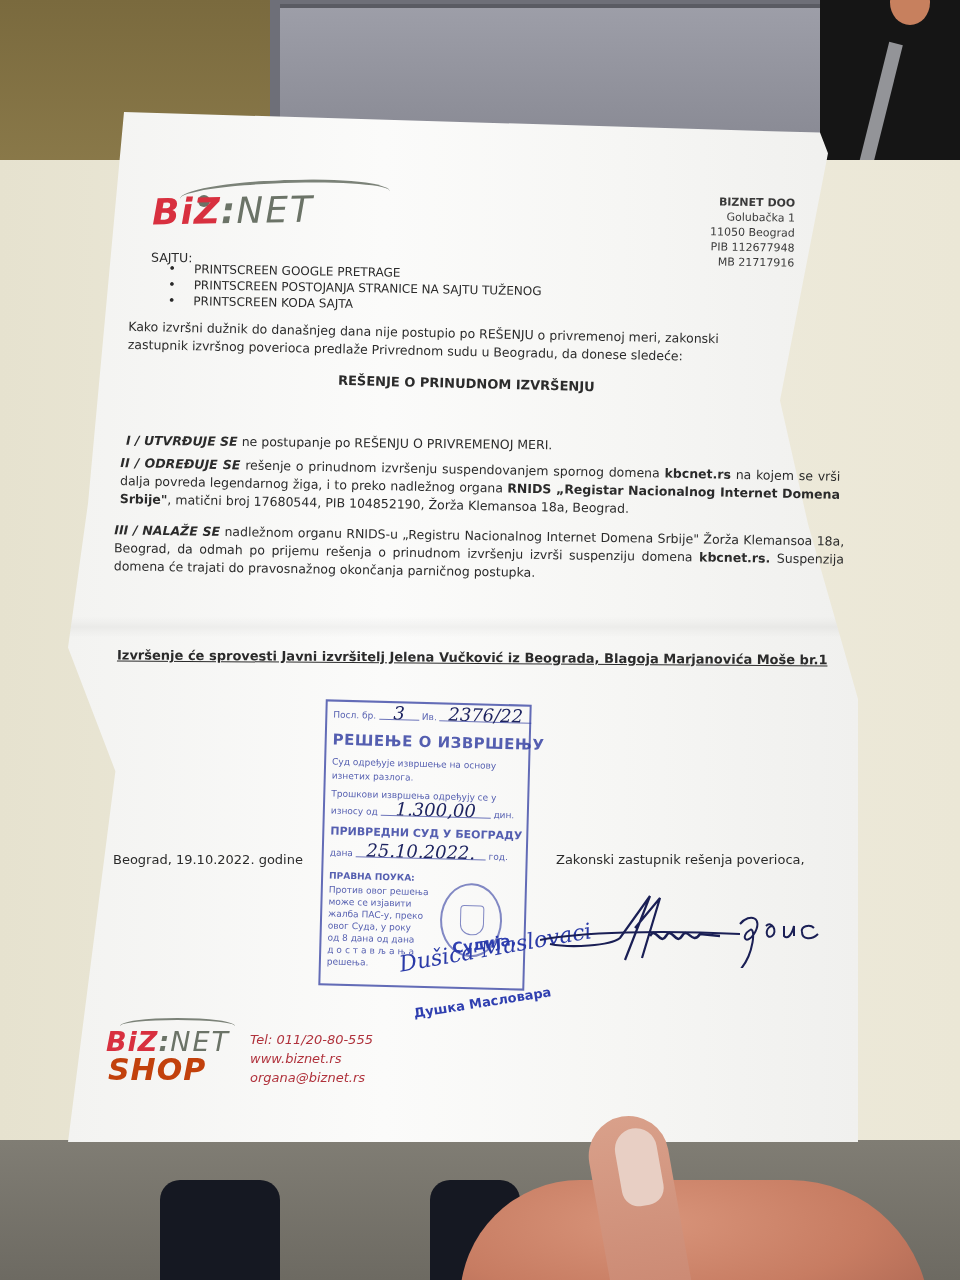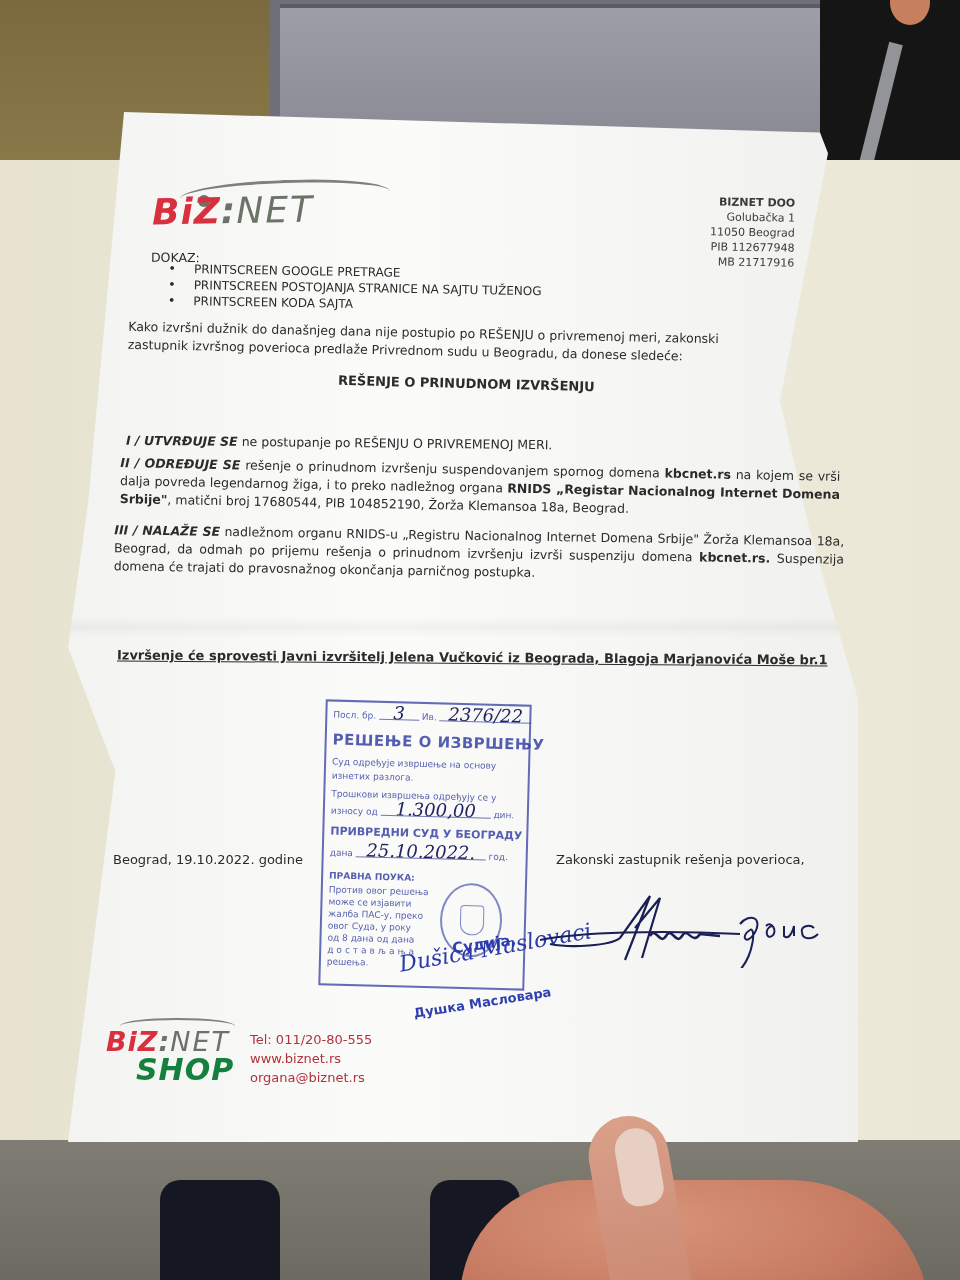--- a/index.html
+++ b/index.html
@@ -150,27 +150,27 @@
       font-style: italic; color: #2a3aa8; font-size: 22px; transform: rotate(-10deg);
     }
     .judge-title { position: absolute; left: 452px; top: 935px; color: #2f3fb0; font-size: 15px; font-weight: bold; transform: rotate(-8deg); }
     .judge-name { position: absolute; left: 413px; top: 995px; color: #2f3fb0; font-size: 13px; font-weight: bold; transform: rotate(-9deg); }
     
     .sig {
       position: absolute; left: 540px; top: 888px; width: 290px; height: 80px;
     }
     
     .logo-foot { left: 106px; top: 1028px; font-size: 27px; line-height: 28px; }
-    .logo-foot .shop { display: block; color: #15803d; font-size: 30px; margin-left: 30px; letter-spacing: 1px; }
+    .logo-foot .shop { display: block; color: #c2410c; font-size: 30px; margin-left: 2px; letter-spacing: 1px; }
     .logo-foot-arc {
       position: absolute; left: 120px; top: 1018px; width: 115px; height: 16px;
       border-top: 2px solid #7b8278; border-radius: 50% 50% 0 0;
     }
     .contact {
-      position: absolute; left: 250px; top: 1030px; 
+      position: absolute; left: 250px; top: 1030px; font-style: italic;
       color: #b0323c; font-size: 13px; line-height: 19px;
     }
   </style>
 </head>
 <body>
 
 <div class="bg-wall-left"></div>
 <div class="bg-cabinet">
   <div class="drawer" style="top:4px"></div>
   <div class="drawer" style="top:142px"></div>
@@ -196,21 +196,21 @@
   </div>
 
   <div class="company">
     <div class="name">BIZNET DOO</div>
     <div>Golubačka 1</div>
     <div>11050 Beograd</div>
     <div>PIB 112677948</div>
     <div>MB 21717916</div>
   </div>
 
-  <div class="t dokaz">DOKAZ:</div>
+  <div class="t dokaz">SAJTU:</div>
   <ul class="bullets">
     <li>PRINTSCREEN GOOGLE PRETRAGE</li>
     <li>PRINTSCREEN POSTOJANJA STRANICE NA SAJTU TUŽENOG</li>
     <li>PRINTSCREEN KODA SAJTA</li>
   </ul>
 
   <div class="t intro">
     <div>Kako izvršni dužnik do današnjeg dana nije postupio po REŠENJU o privremenoj meri, zakonski</div>
     <div>zastupnik izvršnog poverioca predlaže Privrednom sudu u Beogradu, da donese sledeće:</div>
   </div>

